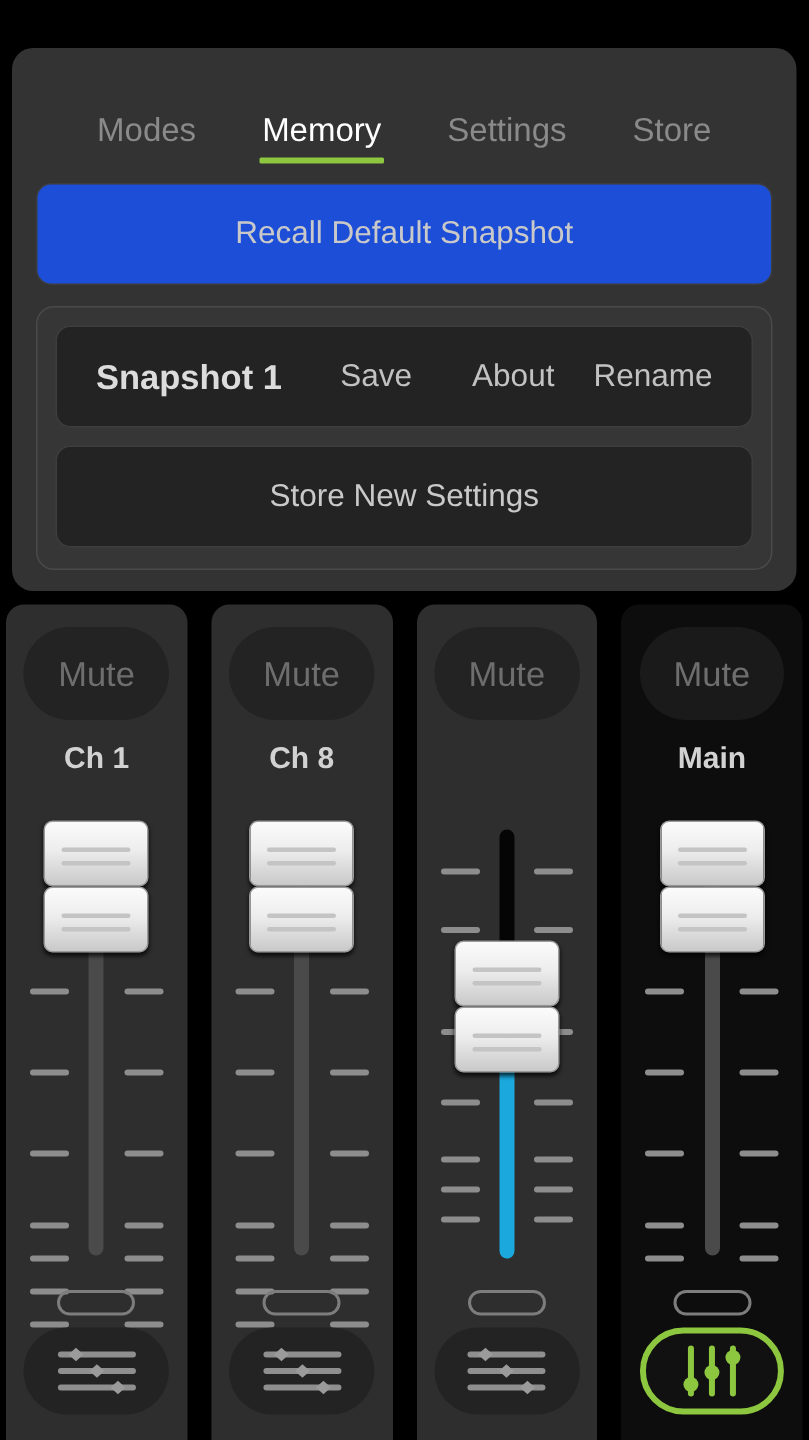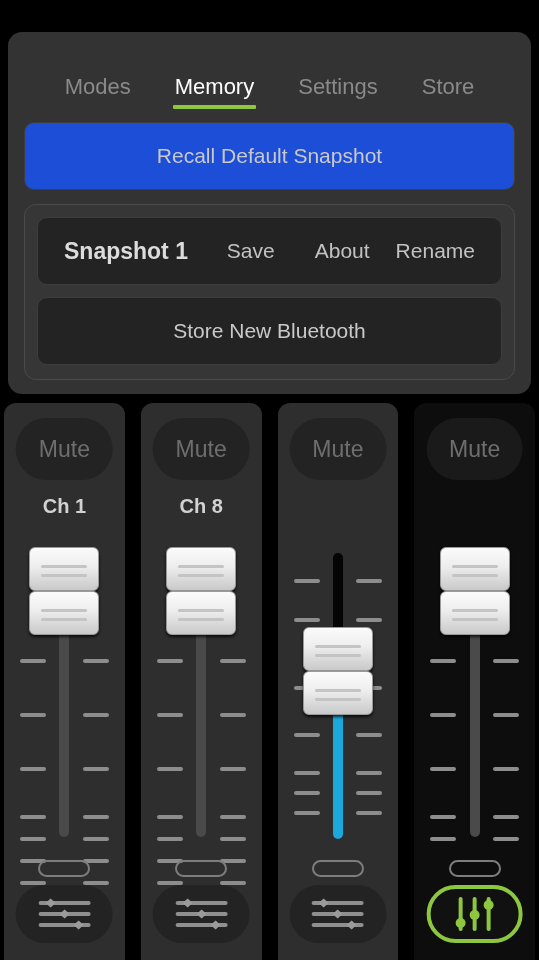--- a/index.html
+++ b/index.html
@@ -173,21 +173,21 @@
         <div class="snap-row">
           <div class="snap-name">Snapshot 1</div>
           <div class="snap-actions">
             <div class="snap-act">Save</div>
             <div class="snap-act">About</div>
             <div class="snap-act">Rename</div>
           </div>
         </div>
 
         <div class="store-new">
-          <span>Store New Bluetooth</span>
+          <span>Store New Settings</span>
         </div>
 
       </div>
     </div>
   </div>
 
   <div class="strips">
 
     <div class="strip">
       <div class="mute-btn">
@@ -321,20 +321,21 @@
           <path d="M28 12.5 L33 17 L28 21.5 L23 17 Z" fill="#9b9b9b"></path>
           <path d="M42 23.5 L47 28 L42 32.5 L37 28 Z" fill="#9b9b9b"></path>
         </svg>
       </div>
     </div>
 
     <div class="strip main">
       <div class="mute-btn">
         <span>Mute</span>
       </div>
+      <div class="ch-label">Main</div>
       <div class="fader">
         <div class="track"></div>
         <div class="ticks">
           <div class="tick l" style="top:116px"></div>
             <div class="tick r" style="top:116px"></div>
           <div class="tick l" style="top:170px"></div>
             <div class="tick r" style="top:170px"></div>
           <div class="tick l" style="top:224px"></div>
             <div class="tick r" style="top:224px"></div>
           <div class="tick l" style="top:272px"></div>

